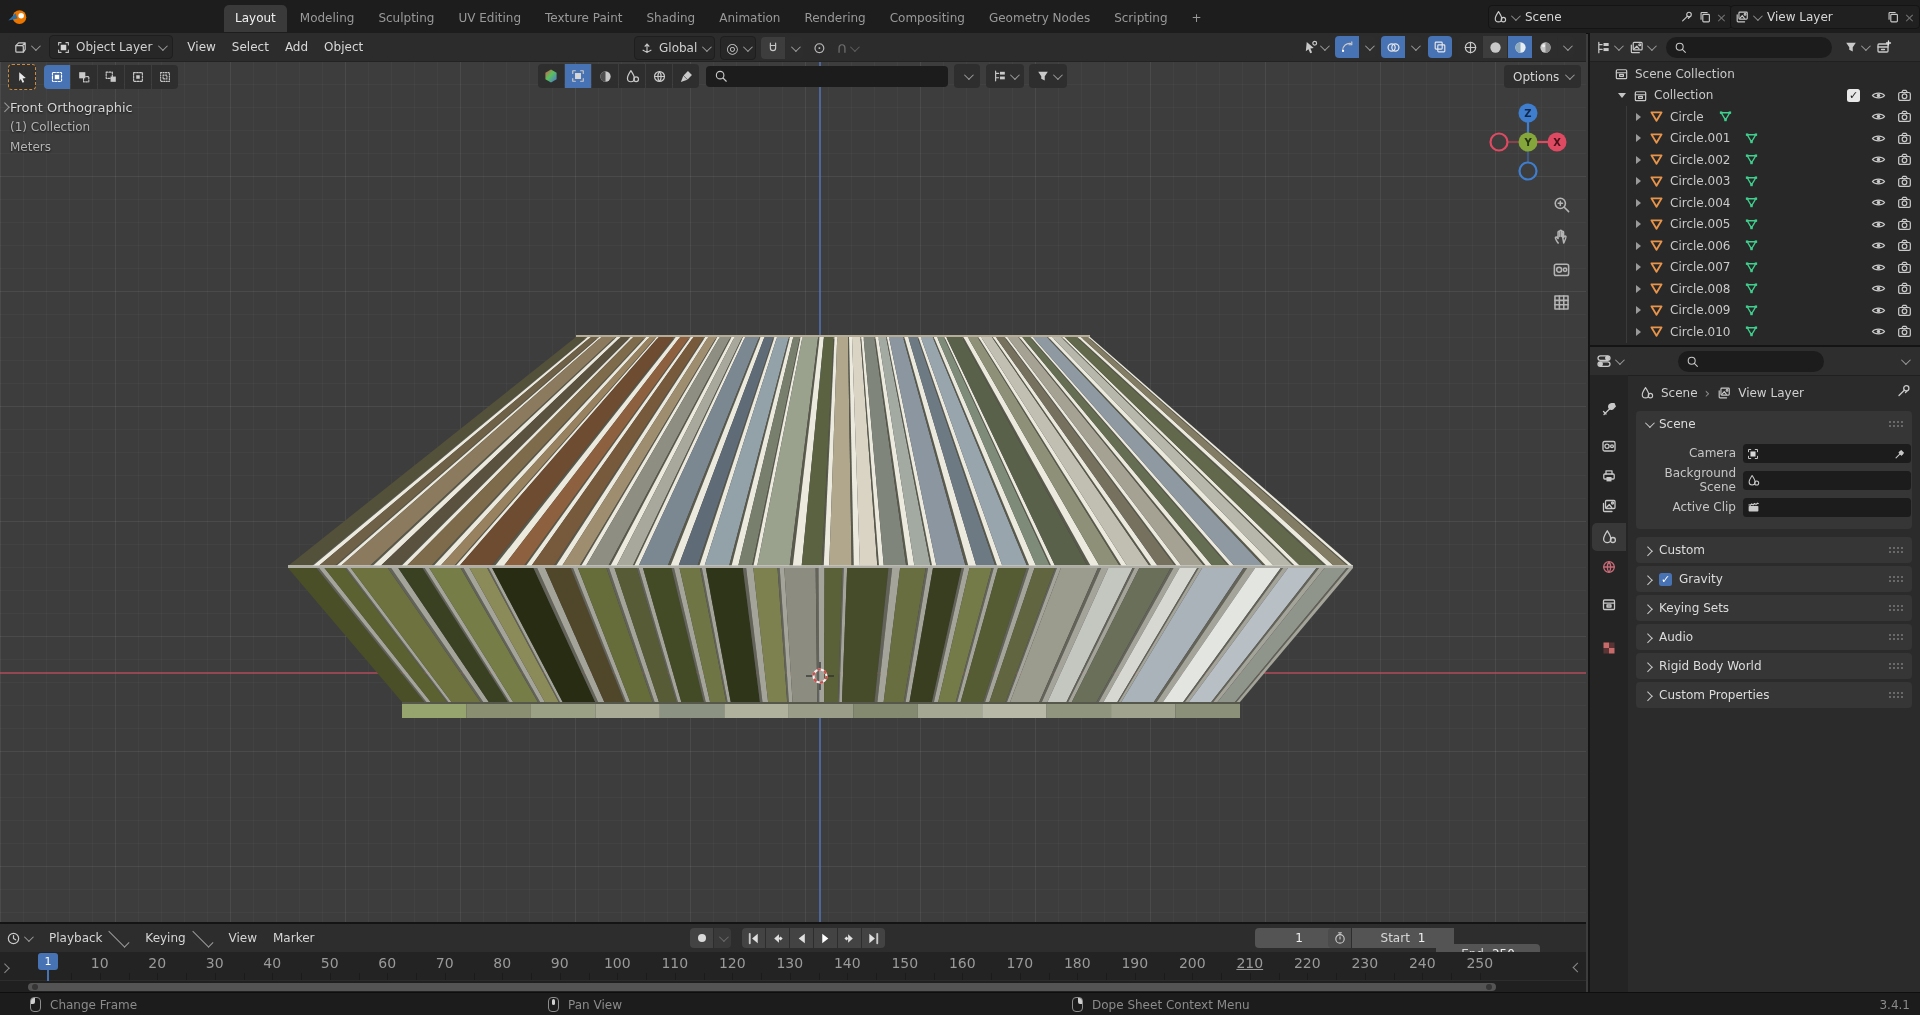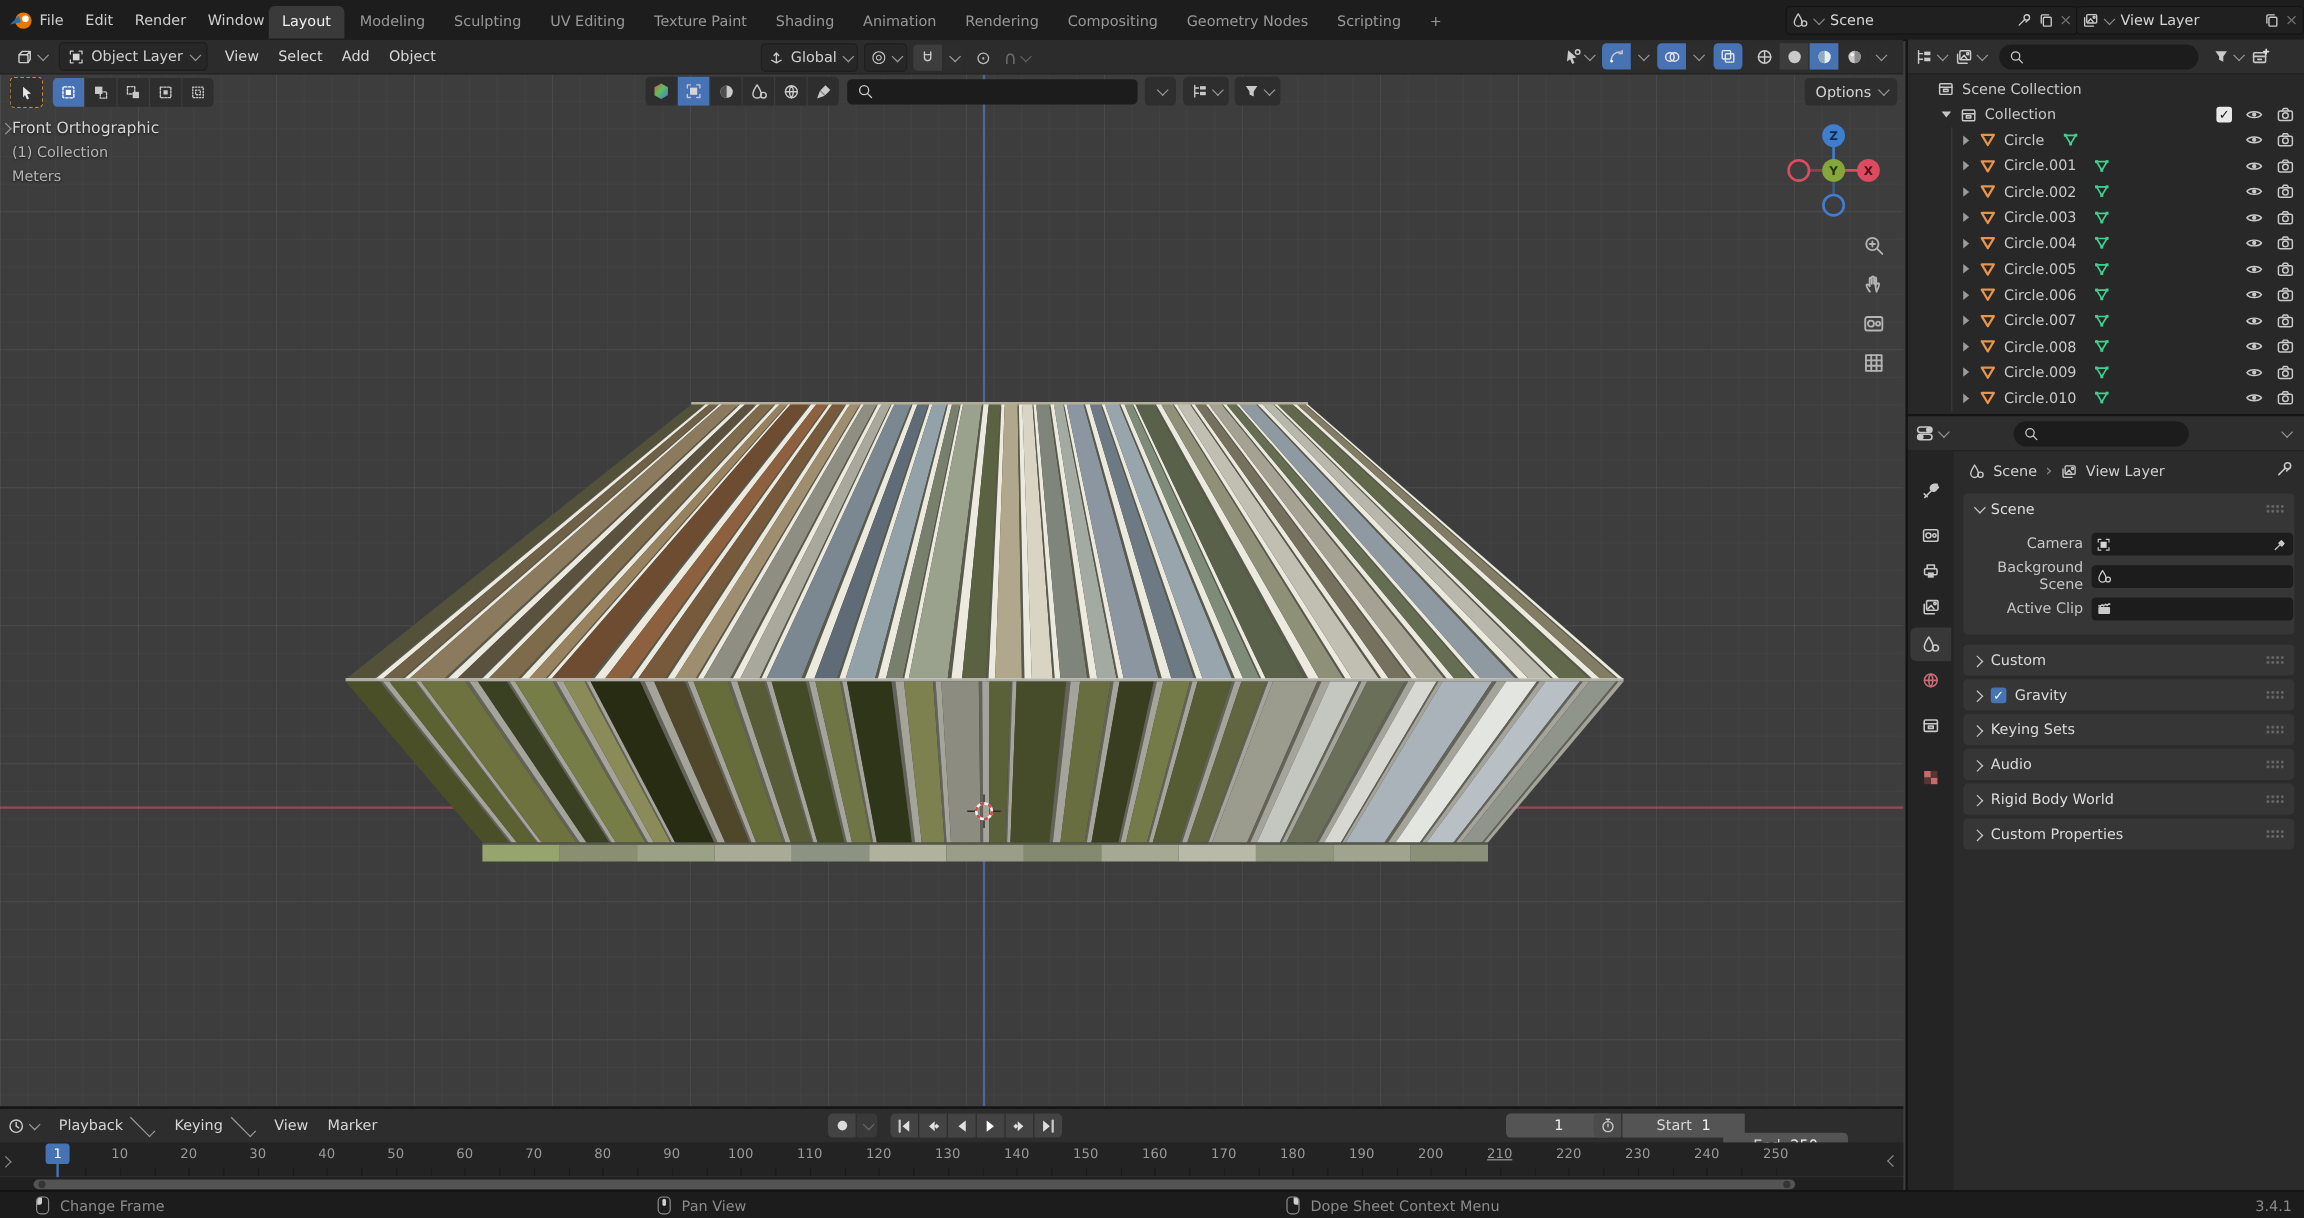--- a/index.html
+++ b/index.html
@@ -56,21 +56,21 @@
   .dots{width:15px;height:8px;background-image:radial-gradient(circle,#7a7a7a 1px,transparent 1.3px);
         background-size:4px 4px;opacity:.75;}
   .frow{position:absolute;height:20px;display:flex;align-items:center;}
   .flabel{width:100px;text-align:right;color:#c6c6c6;}
   .ffield{margin-left:7px;width:160px;height:19px;background:#1c1c1c;border-radius:3.5px;
           display:flex;align-items:center;padding:0 4px;gap:4px;}
   
   #timeline{left:0;top:922px;width:1586px;height:70px;background:#2d2d2d;border-top:2px solid #141414;}
   #tl-menus span{padding:0 8px;color:#d6d6d6;}
   #ruler{position:absolute;left:0;top:28px;width:1586px;height:28px;background:#232323;}
-  .tick{position:absolute;top:3px;color:#9a9a9a;font-size:11px;transform:translateX(-50%);}
+  .tick{position:absolute;top:3px;color:#9a9a9a;font-size:14px;transform:translateX(-50%);}
   .subtick{position:absolute;bottom:0;width:1px;height:7px;background:#1b1b1b;}
   .tlfield{height:20px;background:#545454;border-radius:4px;color:#f2f2f2;display:flex;
            align-items:center;justify-content:center;gap:8px;padding:0 10px;}
   .tbtn{width:23px;height:20px;background:#434343;display:flex;align-items:center;justify-content:center;}
   
   #status{left:0;top:992px;width:1920px;height:23px;background:#1c1c1c;border-top:1px solid #0e0e0e;color:#8b8b8b;}
   .mouse{display:inline-block;width:9px;height:13px;border:1px solid #8d8d8d;border-radius:4px;position:relative;}
   .mouse i{position:absolute;background:#cfcfcf;}
   .m-left i{left:0;top:0;width:4px;height:6px;border-radius:3px 0 2px 0;}
   .m-mid i{left:2.5px;top:1px;width:3px;height:6px;border-radius:1.5px;}
@@ -474,27 +474,20 @@
       <span class="chv" style="color:#9a9a9a;"></span>
     </div>
   </div>
 
   <div id="topbar" class="abs">
     <div class="abs" style="left:7px;top:6px;"><i><svg class="ic" width="21" height="21" viewBox="0 0 16 16" fill="none" stroke="#c9c9c9" stroke-width="1.3" stroke-linecap="round" stroke-linejoin="round">
             <circle cx="9.5" cy="8.5" r="5.2" fill="#ea7600" stroke="none"></circle>
             <circle cx="10.8" cy="7.4" r="2.1" fill="#fff" stroke="none"></circle>
             <path d="M1 11 L6.5 5.5 L8 9.5 Z" fill="#2a6fa8" stroke="none"></path>
           </svg></i></div>
-    <div id="tb-menus" class="row abs" style="left:24px;top:0;height:33px;">
-        <span>File</span>
-        <span>Edit</span>
-        <span>Render</span>
-        <span>Window</span>
-        <span>Help</span>
-      </div>
     <div id="tb-tabs" class="row abs" style="left:224px;top:0;height:33px;gap:2px;">
         <span class="tab active">Layout</span>
         <span class="tab">Modeling</span>
         <span class="tab">Sculpting</span>
         <span class="tab">UV Editing</span>
         <span class="tab">Texture Paint</span>
         <span class="tab">Shading</span>
         <span class="tab">Animation</span>
         <span class="tab">Rendering</span>
         <span class="tab">Compositing</span>

